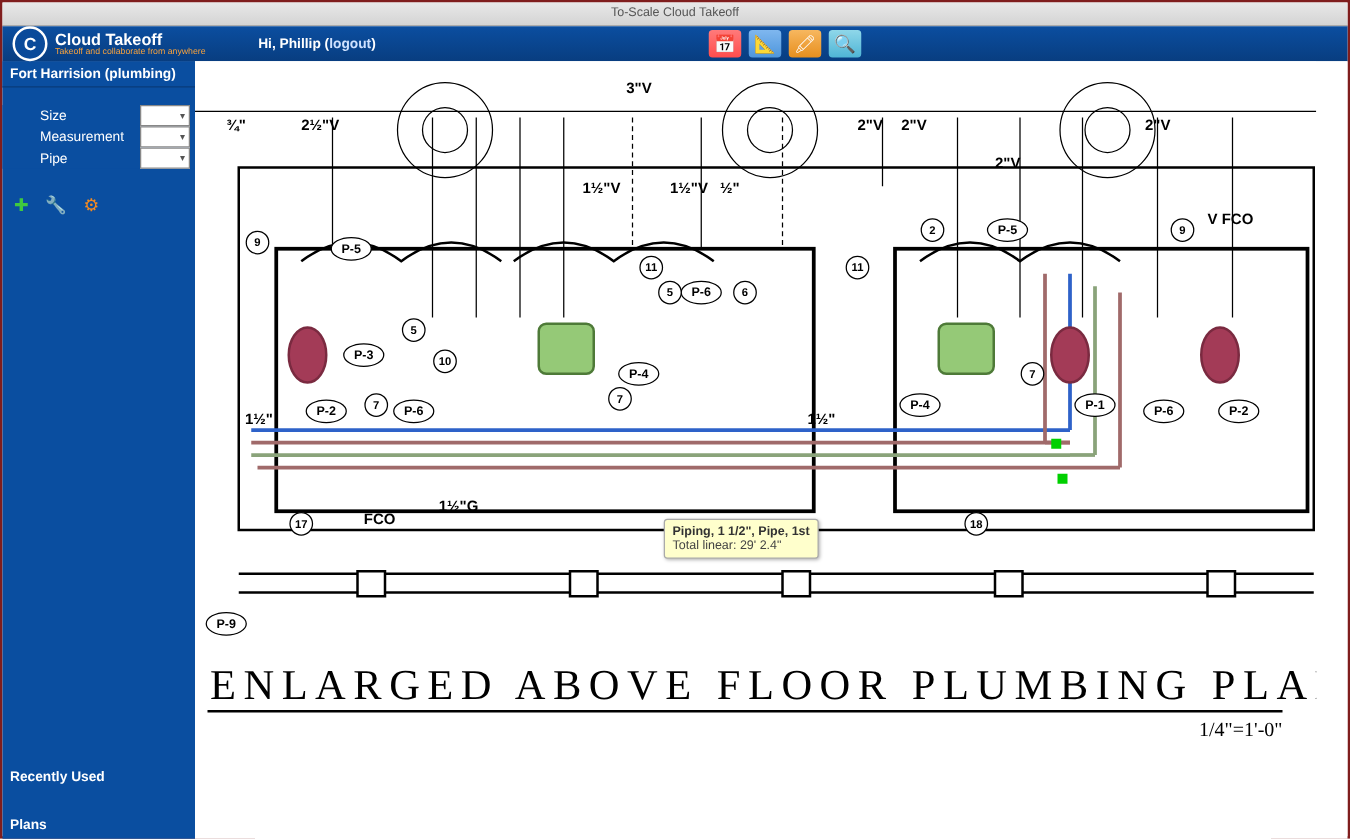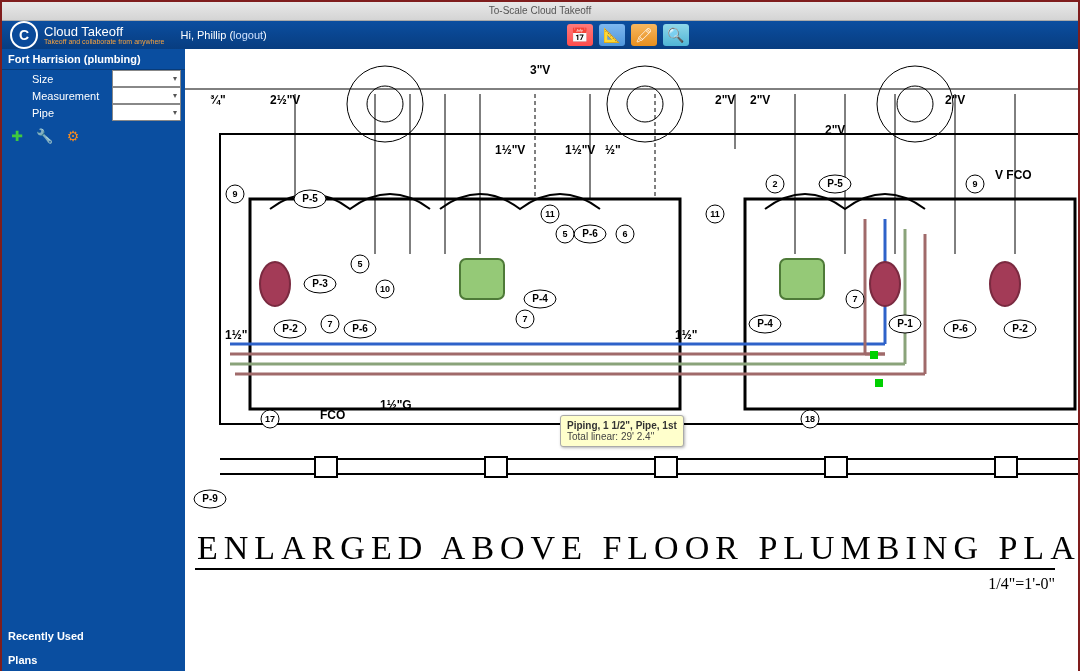--- a/index.html
+++ b/index.html
@@ -2,32 +2,32 @@
 <html><head>
 <meta charset="utf-8">
 <style>
   html,body{margin:0;padding:0;width:1080px;height:671px;font-family:Arial,Helvetica,sans-serif;font-size:11px;overflow:hidden;background:#d9d9d9;}
   #window{width:1080px;height:671px;border:2px solid #7f1d1d;box-sizing:border-box;background:#fff;}
   #titlebar{height:18px;background:linear-gradient(#e8e8e8,#d4d4d4);color:#555;text-align:center;font-size:10px;line-height:18px;border-bottom:1px solid #aaa;}
   #topbar{height:28px;background:linear-gradient(#0b4ea0,#083d80);color:#fff;display:flex;align-items:center;position:relative;}
   #logo{display:flex;align-items:center;padding-left:8px;gap:6px;}
   #logo .logoicon{width:24px;height:24px;border-radius:50%;border:2px solid #fff;display:flex;align-items:center;justify-content:center;color:#fff;font-weight:bold;font-size:14px;background:#0a4a9a;}
   #logo .logotext{display:flex;flex-direction:column;line-height:1;}
-  #logo .logotext .t1{font-size:13px;font-weight:normal;}
+  #logo .logotext .t1{font-size:13px;font-weight:bold;}
   #logo .logotext .t2{font-size:7px;color:#f7a23d;}
-  #greet{margin-left:16px;font-size:11px;color:#fff;}
+  #greet{margin-left:42px;font-size:11px;color:#fff;font-weight:bold;}
   #greet .lg{color:#cfe2ff;cursor:pointer;}
   #ticons{position:absolute;left:565px;top:0;height:28px;display:flex;gap:6px;align-items:center;}
   #ticons .ti{width:26px;height:22px;border-radius:3px;display:flex;align-items:center;justify-content:center;font-size:14px;cursor:pointer;}
   .ti.red{background:linear-gradient(#ff7a7a,#ff4d4d);} 
   .ti.blue{background:linear-gradient(#7fb7ef,#4e96dc);} 
   .ti.orange{background:linear-gradient(#f7b75f,#e78f1e);} 
   .ti.teal{background:linear-gradient(#8fd7e9,#4fb5d6);} 
   #body{display:flex;height:623px;}
-  #sidebar{width:183px;background:#0a4ea0;display:flex;flex-direction:column;color:#fff;}
+  #sidebar{width:154px;background:#0a4ea0;display:flex;flex-direction:column;color:#fff;gap:14px;}
   .sect{background:#0a4ea0;color:#fff;font-weight:bold;font-size:11px;padding:4px 6px;border-bottom:1px solid #083b79;}
   .proj{background:#0a4ea0;color:#fff;font-weight:bold;font-size:11px;padding:4px 6px;border-bottom:1px solid #083b79;}
   .inpblock{background:#fff;padding:2px 4px;border-bottom:1px solid #ccc;}
   .inpblock input{width:100%;border:none;font-size:11px;background:transparent;}
   #props{background:#0a4ea0;}
   .prow{display:flex;align-items:center;height:17px;margin-left:24px;}
   .prow label{width:80px;color:#fff;font-size:11px;padding-left:6px;}
   .prow .sel{flex:1;margin-right:4px;background:#fff;border:1px solid #888;font-size:10px;height:15px;display:flex;align-items:center;justify-content:space-between;padding:0 3px;cursor:pointer;}
   .prow .sel .caret{font-size:8px;color:#555;}
   #tools{padding:6px;display:flex;gap:10px;}

